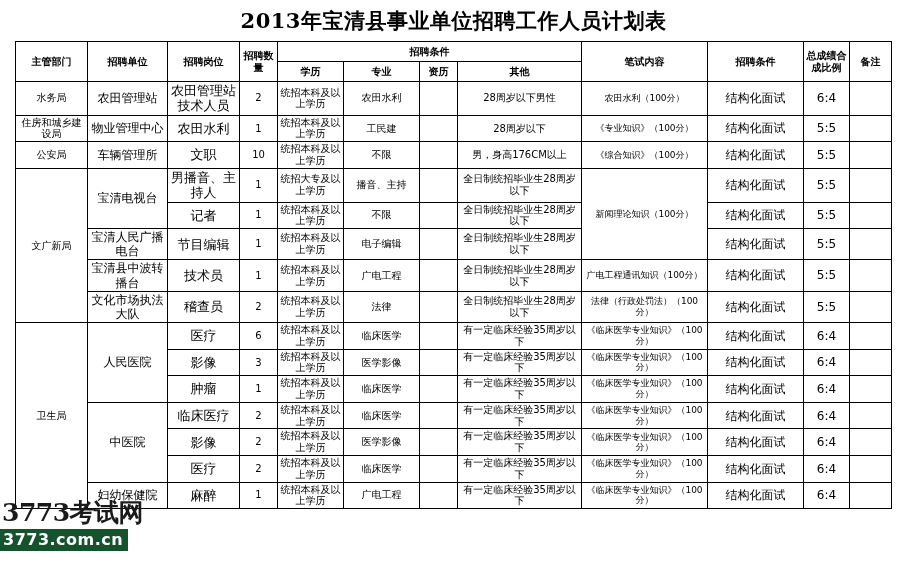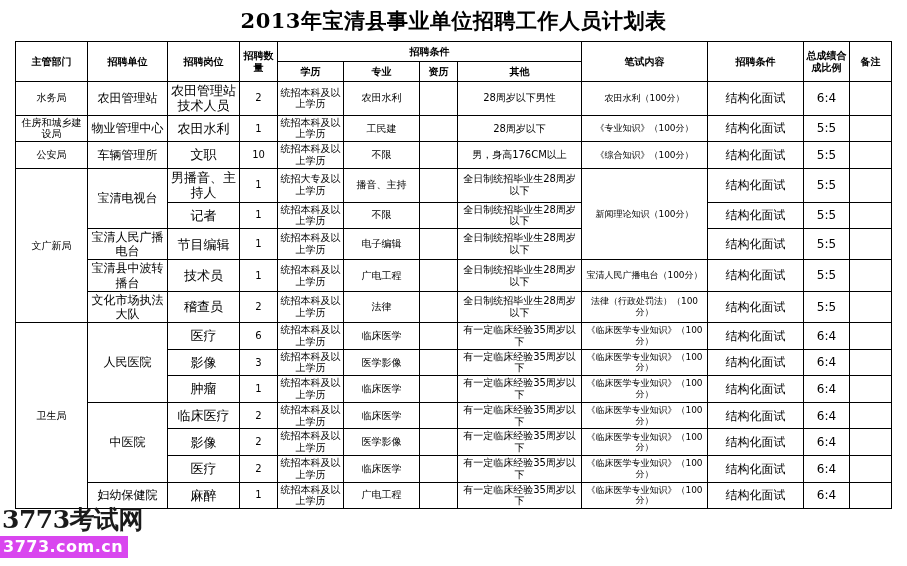--- a/index.html
+++ b/index.html
@@ -65,37 +65,37 @@
   .cell-other{ font-size: 10px; }
   .cell-written { font-size: 9px; }
   .cell-interview { font-size: 12px; }
   .cell-ratio { font-size: 12px; }
   .cell-remark { font-size: 9px; }
 
   
   .watermark {
     position: absolute;
     left: 0;
-    bottom: 5px;
+    bottom: 12px;
     width: 150px;
     height: 58px;
   }
   .wm-top {
     font-family: "DejaVu Serif", "Liberation Serif", serif;
     font-size: 25px;
     font-weight: bold;
     color: #1a1a1a;
     line-height: 1;
     padding-left: 2px;
     padding-top: 4px;
     letter-spacing: -0.5px;
   }
   .wm-bar {
     margin-top: 4px;
-    background: #d946ef;
+    background: #14532d;
     color: #fff;
     font-size: 16px;
     font-weight: bold;
     font-family: "DejaVu Sans", "Liberation Sans", sans-serif;
     display: inline-block;
     padding: 1px 5px 2px 3px;
     letter-spacing: 0.5px;
   }
 </style>
 </head>
@@ -220,21 +220,21 @@
           <td class="cell-remark"></td>
         </tr>
         <tr>
           <td class="cell-unit">宝清县中波转播台</td>
           <td class="cell-post">技术员</td>
           <td class="cell-num">1</td>
           <td class="cell-edu">统招本科及以上学历</td>
           <td class="cell-major">广电工程</td>
           <td class="cell-deg"></td>
           <td class="cell-other">全日制统招毕业生28周岁以下</td>
-          <td class="cell-written">宝清人民广播电台（100分）</td>
+          <td class="cell-written">广电工程通讯知识（100分）</td>
           <td class="cell-interview">结构化面试</td>
           <td class="cell-ratio">5:5</td>
           <td class="cell-remark"></td>
         </tr>
         <tr>
           <td class="cell-unit">文化市场执法大队</td>
           <td class="cell-post">稽查员</td>
           <td class="cell-num">2</td>
           <td class="cell-edu">统招本科及以上学历</td>
           <td class="cell-major">法律</td>

